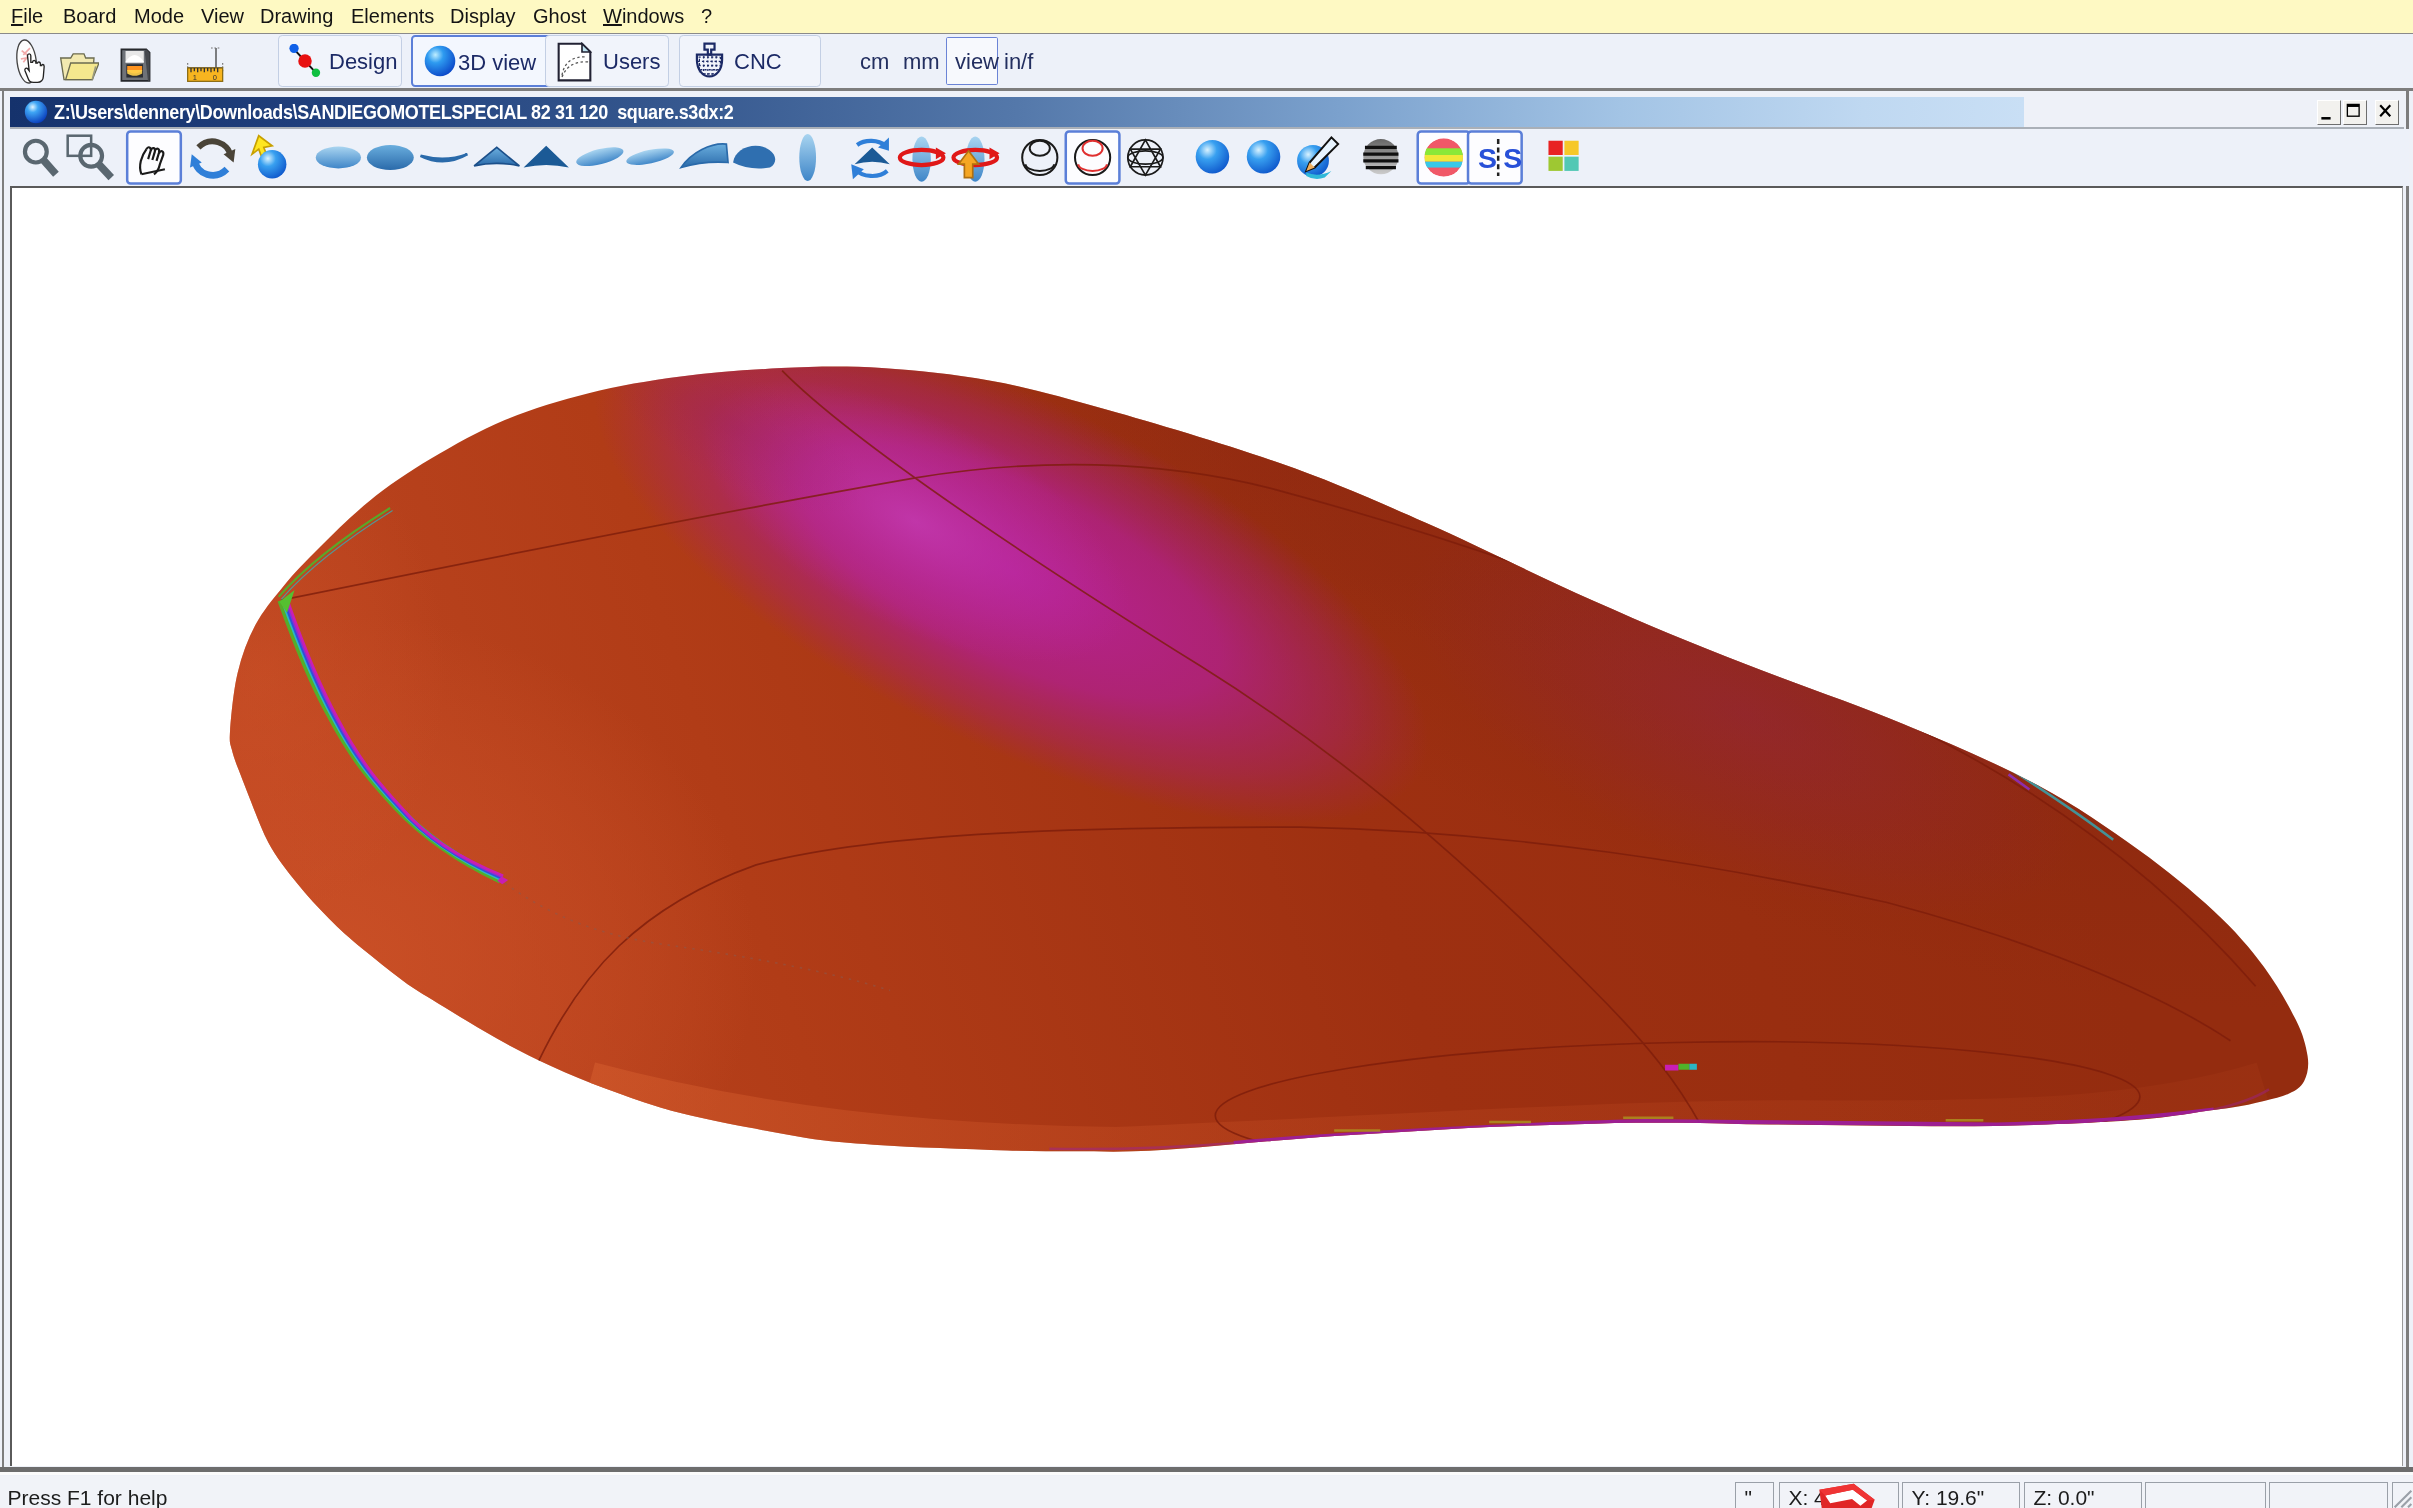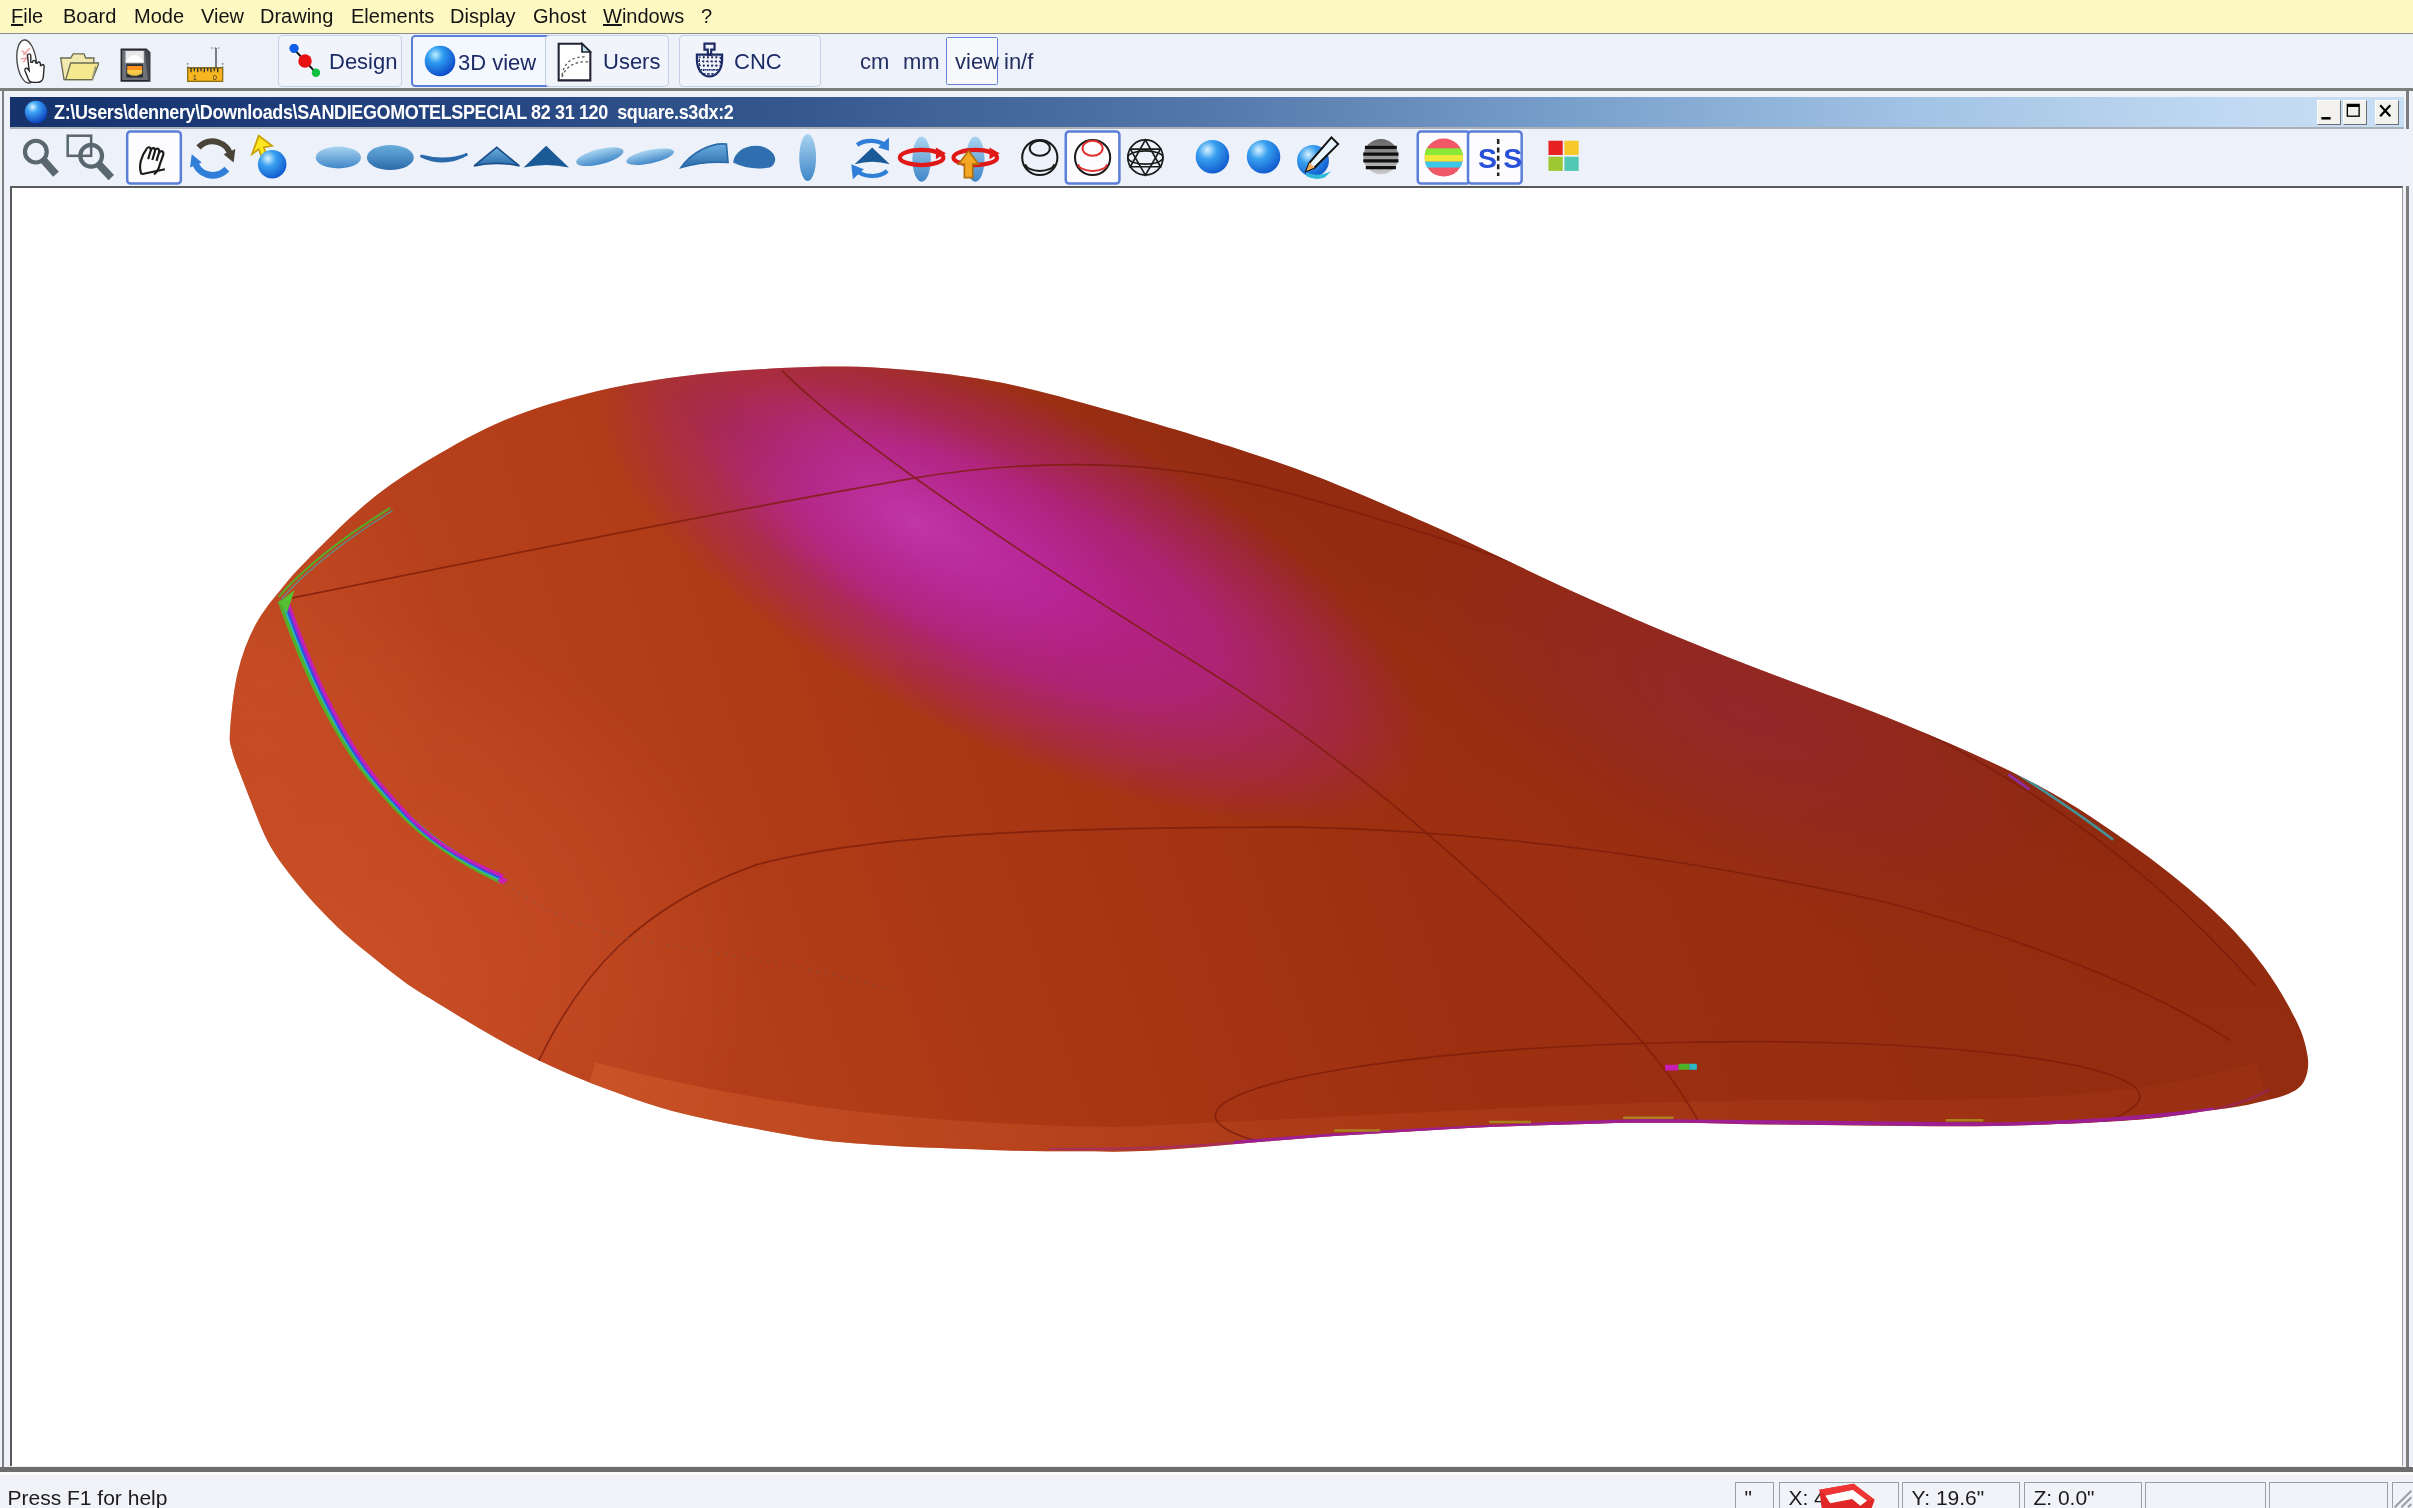--- a/index.html
+++ b/index.html
@@ -14,21 +14,21 @@
   #toolbar { left:0; top:34px; width:2413px; height:54px; background:#edf1f9; }
   .tbtn { position:absolute; top:0.8px; height:52px; background:#f1f4fb; border:1.7px solid #c3cfe4; border-radius:4.2px; }
   .tbtn.sel { border:2.5px solid #5b7fd8; background:#f3f7fe; }
   .tbtn .lbl { position:absolute; font-size:22px; color:#1c2a66; top:13.4px; white-space:nowrap; }
   .unit { position:absolute; font-size:22px; color:#232f60; top:15px; }
   
   #mditop { left:0; top:88px; width:2413px; height:2.5px; background:#7d7d7d; }
   #mdileft { left:1.7px; top:88px; width:2.5px; height:1387px; background:#7d7d7d; }
   #mdiright { left:2406px; top:88px; width:3.4px; height:1387px; background:#7d7d7d; }
   
-  #titlebar { left:10px; top:97px; width:2394px; height:30px;
+  #titlebar { left:10px; top:97px; width:2014px; height:30px;
     background:linear-gradient(90deg,#15326c 0%,#1f3e7b 14%,#34568d 32%,#5478aa 50%,#7ba1cd 66%,#a3c4e5 80%,#bfd8f1 92%,#c9dff5 100%); }
   #titletext { position:absolute; left:44px; top:3.4px; font-size:21px; font-weight:bold; color:#ffffff; letter-spacing:-0.4px; white-space:pre; transform:scaleX(0.855); transform-origin:0 0; }
   .wbtn { position:absolute; top:2.5px; width:24px; height:25px; background:#f2f1ee; border-top:1.7px solid #ffffff; border-left:1.7px solid #ffffff; border-right:1.7px solid #6e6e6e; border-bottom:1.7px solid #6e6e6e; }
   
   #ctoolbar { left:4.2px; top:129px; width:2405px; height:57px; background:#edf1f9; }
   
   #canvwrap { left:10px; top:186px; width:2393px; height:1280px; background:#ffffff; border:2.5px solid #5a5a5a; border-right:1.7px solid #9a9a9a; border-bottom:0; }
   
   #botline { left:0; top:1467px; width:2413px; height:5.9px; background:#6d6d6d; }
   #botline2 { left:0; top:1472px; width:2413px; height:3.4px; background:#fbfbfb; }

